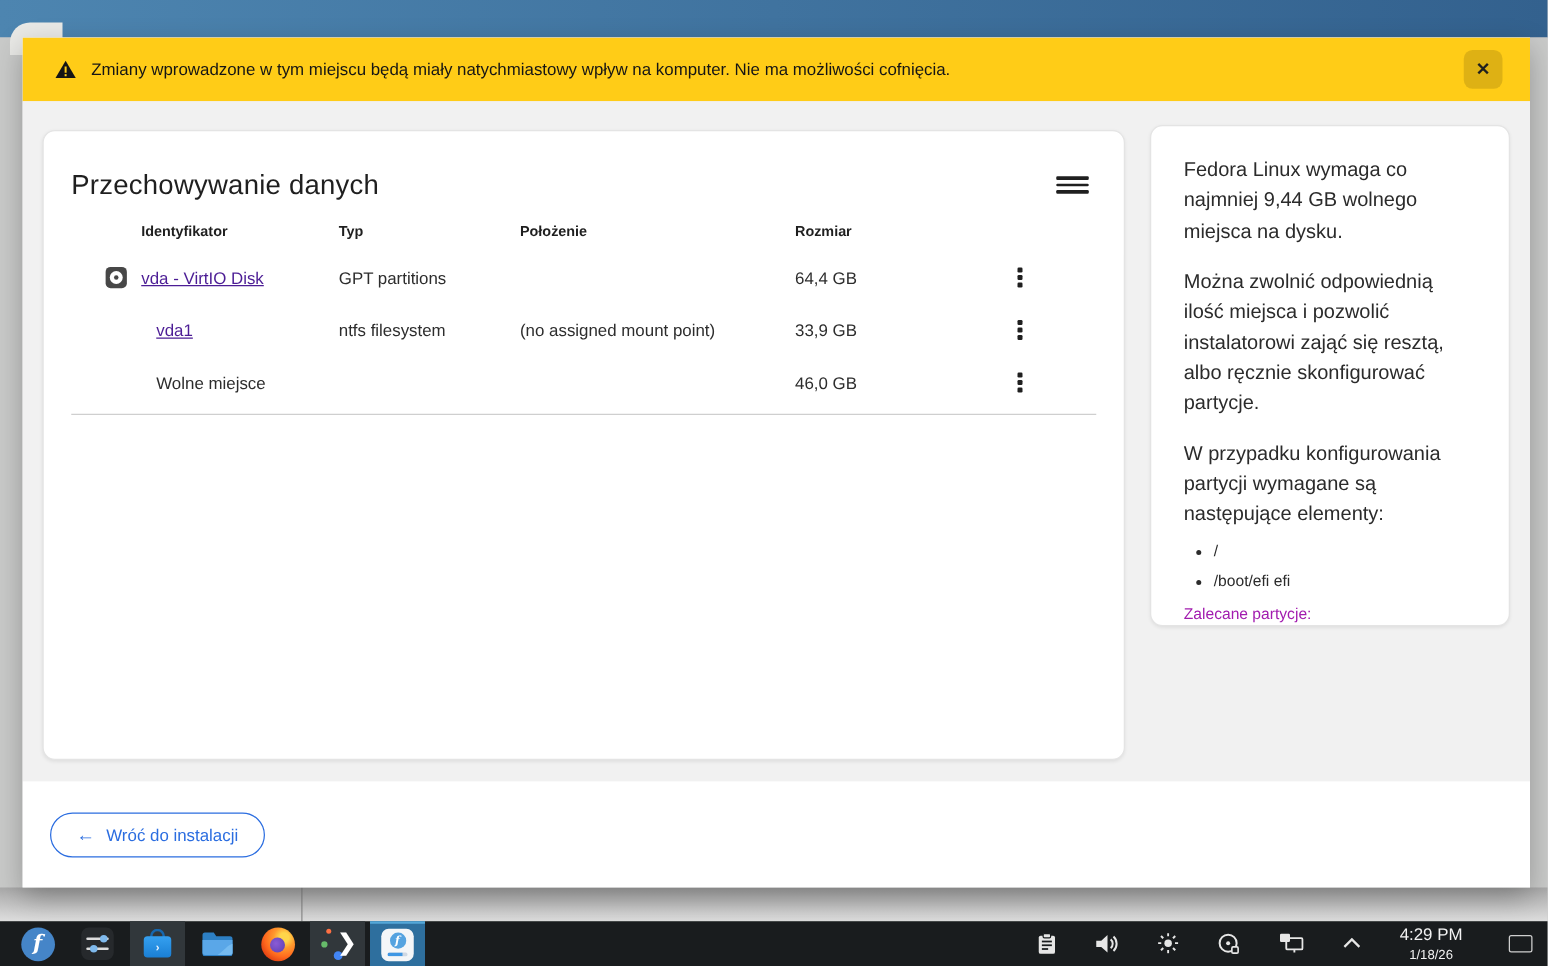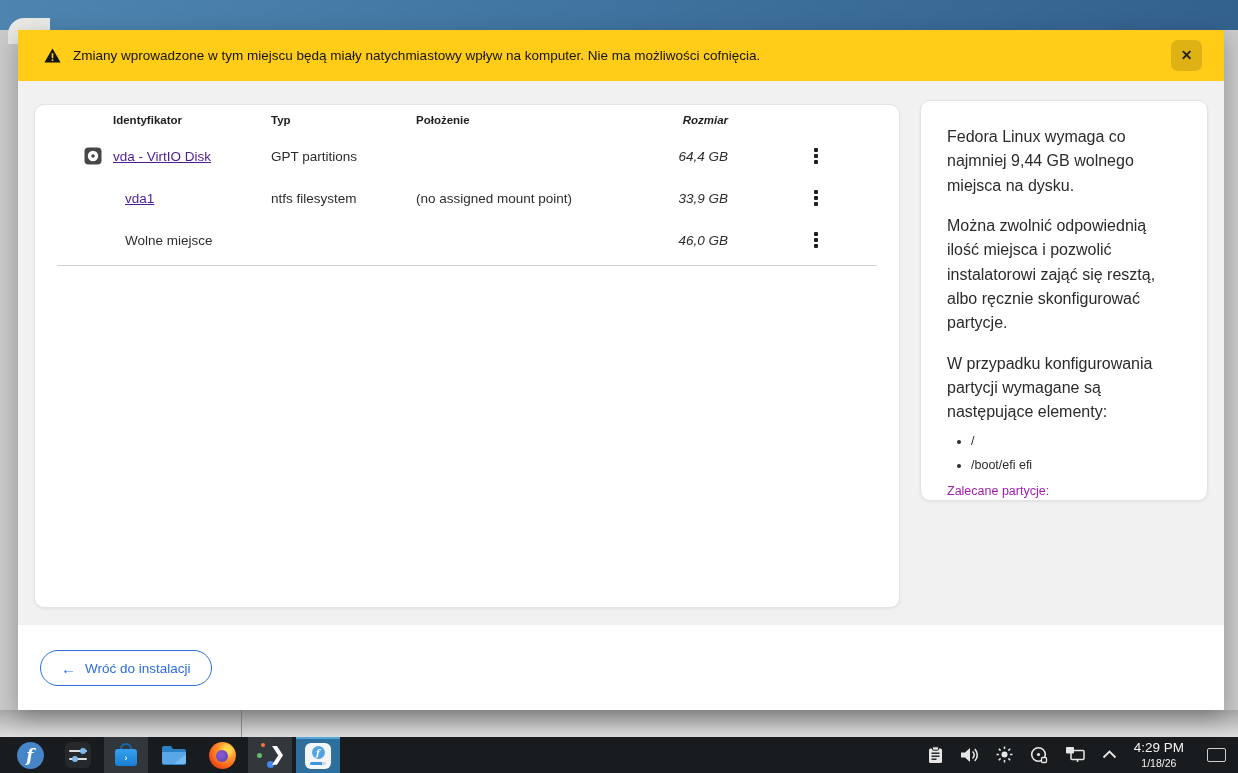--- a/index.html
+++ b/index.html
@@ -45,21 +45,21 @@
   .main-title-row { display:flex; align-items:center; padding:30px 28px 10px 22px; }
   .main-title { font-size:22px; font-weight:400; color:#1f1f1f; letter-spacing:.2px; }
   .hamburger { margin-left:auto; width:26px; height:22px; background:none; border:none;
     cursor:pointer; display:flex; flex-direction:column; justify-content:center; gap:3px; }
   .hamburger i { display:block; height:2.5px; background:#1f1f1f; border-radius:1px; }
 
   .t-row { display:grid; grid-template-columns:30px 158px 145px 220px 92px 1fr;
     align-items:center; padding:0 22px 0 48px; height:42px; font-size:13.5px; color:#2d2d2d; }
   .t-head { height:30px; font-size:11.5px; font-weight:700; color:#1f1f1f; }
   .t-head .c-id { grid-column:2; }
-  .c-size { text-align:right;font-style:italic; }
+  .c-size { text-align:left; }
   .cell-link { color:#4c1d95; text-decoration:underline; cursor:pointer; }
   .indent { padding-left:12px; }
   .disk-ico { width:20px; height:20px; display:block; }
   .kebab { justify-self:end; margin-right:50px; width:22px; height:26px; border:none;
     background:none; cursor:pointer; display:flex; flex-direction:column;
     align-items:center; justify-content:center; gap:2.5px; }
   .kebab i { width:3.5px; height:3.5px; background:#1f1f1f; border-radius:1px; }
   .tbl-divider { margin:4px 22px 0 22px; border-top:1px solid #cfcfcf; }
 
   
@@ -116,21 +116,21 @@
     font-weight:700; line-height:24px; }
   .ico-installer { position:relative; width:26px; height:26px; border-radius:6px; background:#f4f6f8;
     display:flex; align-items:flex-start; justify-content:center; padding-top:3px; }
   .ico-installer .flogo { width:13px; height:13px; border-radius:50%; background:#55a3e0;
     color:#fff; font-family:"DejaVu Serif",serif; font-style:italic; font-weight:700;
     font-size:9px; display:flex; align-items:center; justify-content:center; }
   .ico-installer .bar { position:absolute; left:5px; bottom:4px; width:16px; height:3.5px;
     border-radius:2px; background:#cfd8e3; overflow:hidden; }
   .ico-installer .bar i { display:block; width:72%; height:100%; background:#3f97e4; }
 
-  .tb-tray { margin-left:auto; display:flex; align-items:center; gap:17px; }
+  .tb-tray { margin-left:auto; display:flex; align-items:center; gap:31px; }
   .tray-btn { background:none; border:none; cursor:pointer; display:flex;
     align-items:center; justify-content:center; padding:0; }
   .tb-clock { color:#f2f2f2; text-align:center; line-height:1.15; cursor:pointer; }
   .tb-clock .time { font-size:13.5px; }
   .tb-clock .date { font-size:10.5px; }
   .show-desktop { width:19px; height:14px; border:1.5px solid #cfcfcf; border-radius:2px;
     background:none; cursor:pointer; margin-left:6px; }
 </style>
 </head>
 <body>
@@ -151,20 +151,28 @@
     </svg>
     <span class="banner-text">Zmiany wprowadzone w tym miejscu będą miały natychmiastowy wpływ na komputer. Nie ma możliwości cofnięcia.</span>
     <button class="banner-close">
       <span>✕</span>
     </button>
   </div>
 
   <div class="dlg-body">
 
     <div class="card main-card">
+      <div class="main-title-row">
+        <h1 class="main-title">Przechowywanie danych</h1>
+        <button class="hamburger" aria-label="menu">
+            <i></i>
+            <i></i>
+            <i></i>
+          </button>
+      </div>
 
       <div class="t-row t-head">
         <span class="c-id">Identyfikator</span>
         <span>Typ</span>
         <span>Położenie</span>
         <span class="c-size">Rozmiar</span>
         <span></span>
       </div>
 
       <div class="t-row">

